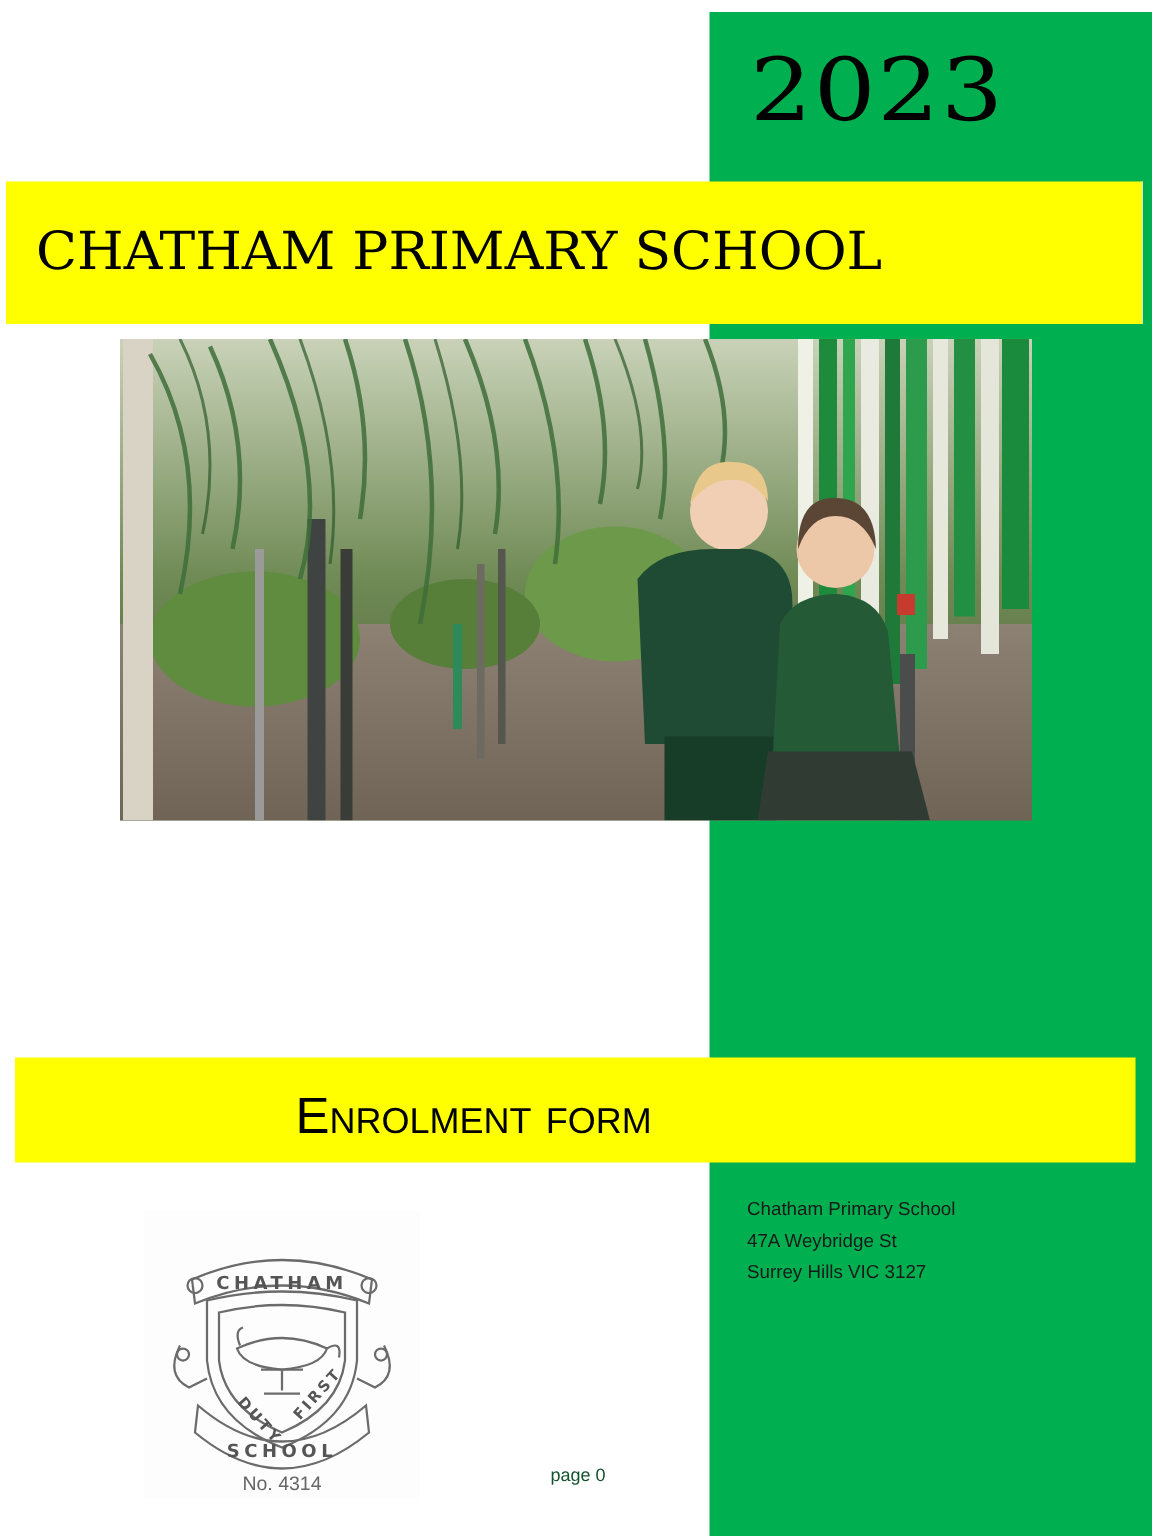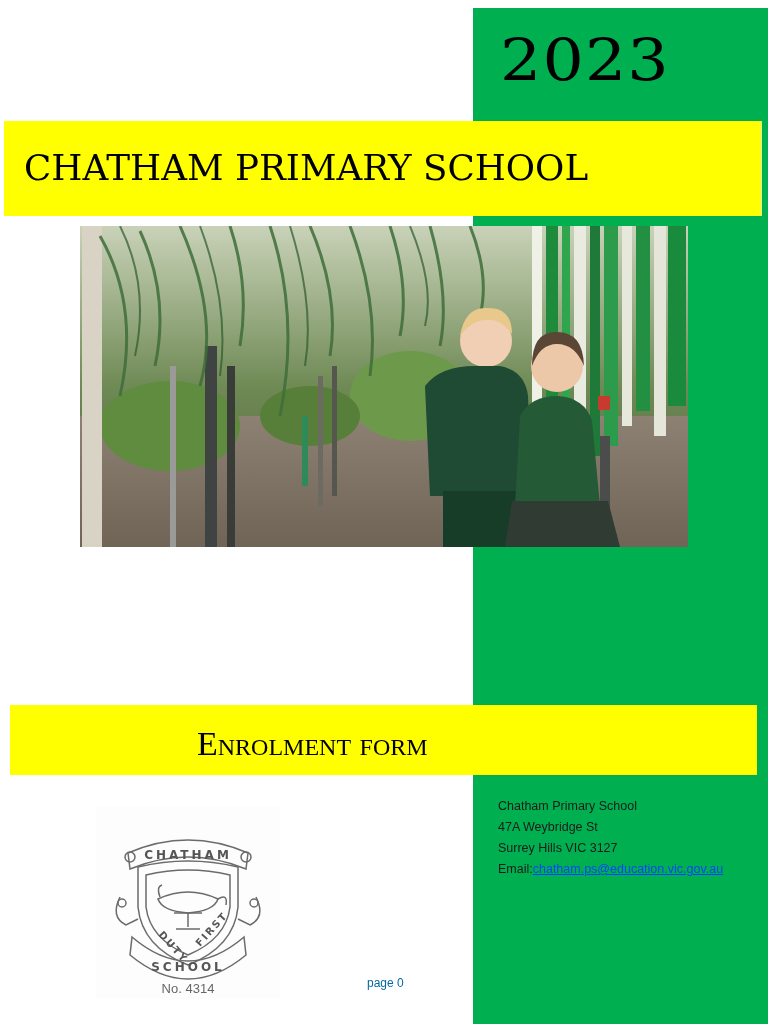--- a/index.html
+++ b/index.html
@@ -27,34 +27,34 @@
     }
     .photo {
       position: absolute; left: 80px; top: 226px; width: 608px; height: 321px;
       overflow: hidden; background: #6b6a5c;
     }
     .band-form {
       position: absolute; left: 10px; top: 705px; width: 747px; height: 70px;
       background: #ffff00;
     }
     .band-form span {
-      position: absolute; left: 187px; top: 18px; font-family: Liberation Serif, serif;
+      position: absolute; left: 187px; top: 18px; font-family: Liberation Sans, sans-serif;
       font-size: 34px; line-height: 42px; color: #000; white-space: nowrap;
       font-variant: small-caps;
     }
     .logo-box {
       position: absolute; left: 96px; top: 768px; width: 184px; height: 192px; background: #fdfdfd; margin-top: 39px;
     }
     .contact {
       position: absolute; left: 498px; top: 796px; font-size: 12.5px; line-height: 21px; color: #1a1a1a;
     }
     .contact div { white-space: nowrap; }
     .contact a { color: #0645ff; text-decoration: underline; }
     .page-no {
-      position: absolute; left: 367px; top: 976px; font-size: 12px; color: #0369a1;
+      position: absolute; left: 367px; top: 976px; font-size: 12px; color: #14532d;
     }
   </style>
 </head>
 <body>
 
 <div class="green-col"></div>
 
 <div class="year">2023</div>
 
 <div class="band-title">
@@ -168,16 +168,15 @@
       <text x="92" y="164" font-size="12" text-anchor="middle" letter-spacing="3">SCHOOL</text>
     </g>
     <text x="92" y="186" font-size="13" fill="#666" text-anchor="middle" font-family="Liberation Sans, sans-serif">No. 4314</text>
   </svg>
 </div>
 
 <div class="contact">
   <div>Chatham Primary School</div>
   <div>47A Weybridge St</div>
   <div>Surrey Hills VIC 3127</div>
-  <div><span>Email:</span><a href="#">chatham.ps@education.vic.gov.au</a></div>
 </div>
 
 <div class="page-no">page 0</div>
 
 </body></html>

